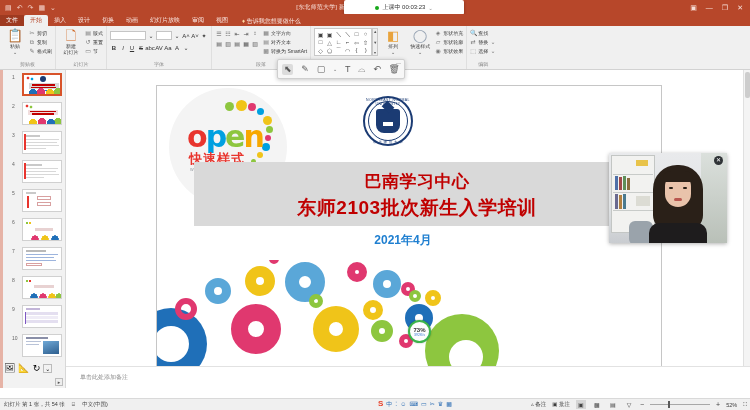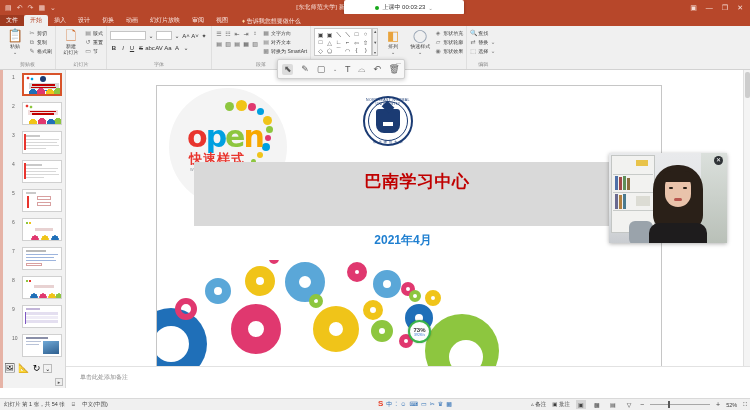--- a/index.html
+++ b/index.html
@@ -660,20 +660,21 @@
           <div class="seal-ring"></div>
           <div class="seal-ring2"></div>
           <div class="seal-core"></div>
           <div class="seal-top"></div>
           <div class="seal-txt-top">NORTHEAST NORMAL UNIVERSITY</div>
           <div class="seal-txt-bot">东 北 师 范 大 学</div>
         </div>
 
         <div class="titleblock">
           <div class="tline1">巴南学习中心</div>
+          <div class="tline2">东师2103批次新生入学培训</div>
         </div>
         <div class="subdate">2021年4月</div>
 
         <div class="band">
           <div class="disc" style="left:-22px; top:48px; width:72px;  height:72px; background:#1f6fb8;"></div>
           <div class="disc" style="left:-4px;  top:66px; width:36px;  height:36px; background:#fff;"></div>
           <div class="ring" style="left:18px;  top:38px; width:22px;  height:22px; border:6px solid #e0386f;"></div>
           <div class="ring" style="left:48px;  top:18px; width:26px;  height:26px; border:9px solid #5aa7d8;"></div>
           <div class="ring" style="left:88px;  top:6px;  width:30px;  height:30px; border:11px solid #f0c419;"></div>
           <div class="ring" style="left:112px; top:-6px; width:10px;  height:10px; border:5px solid #e0386f;"></div>

